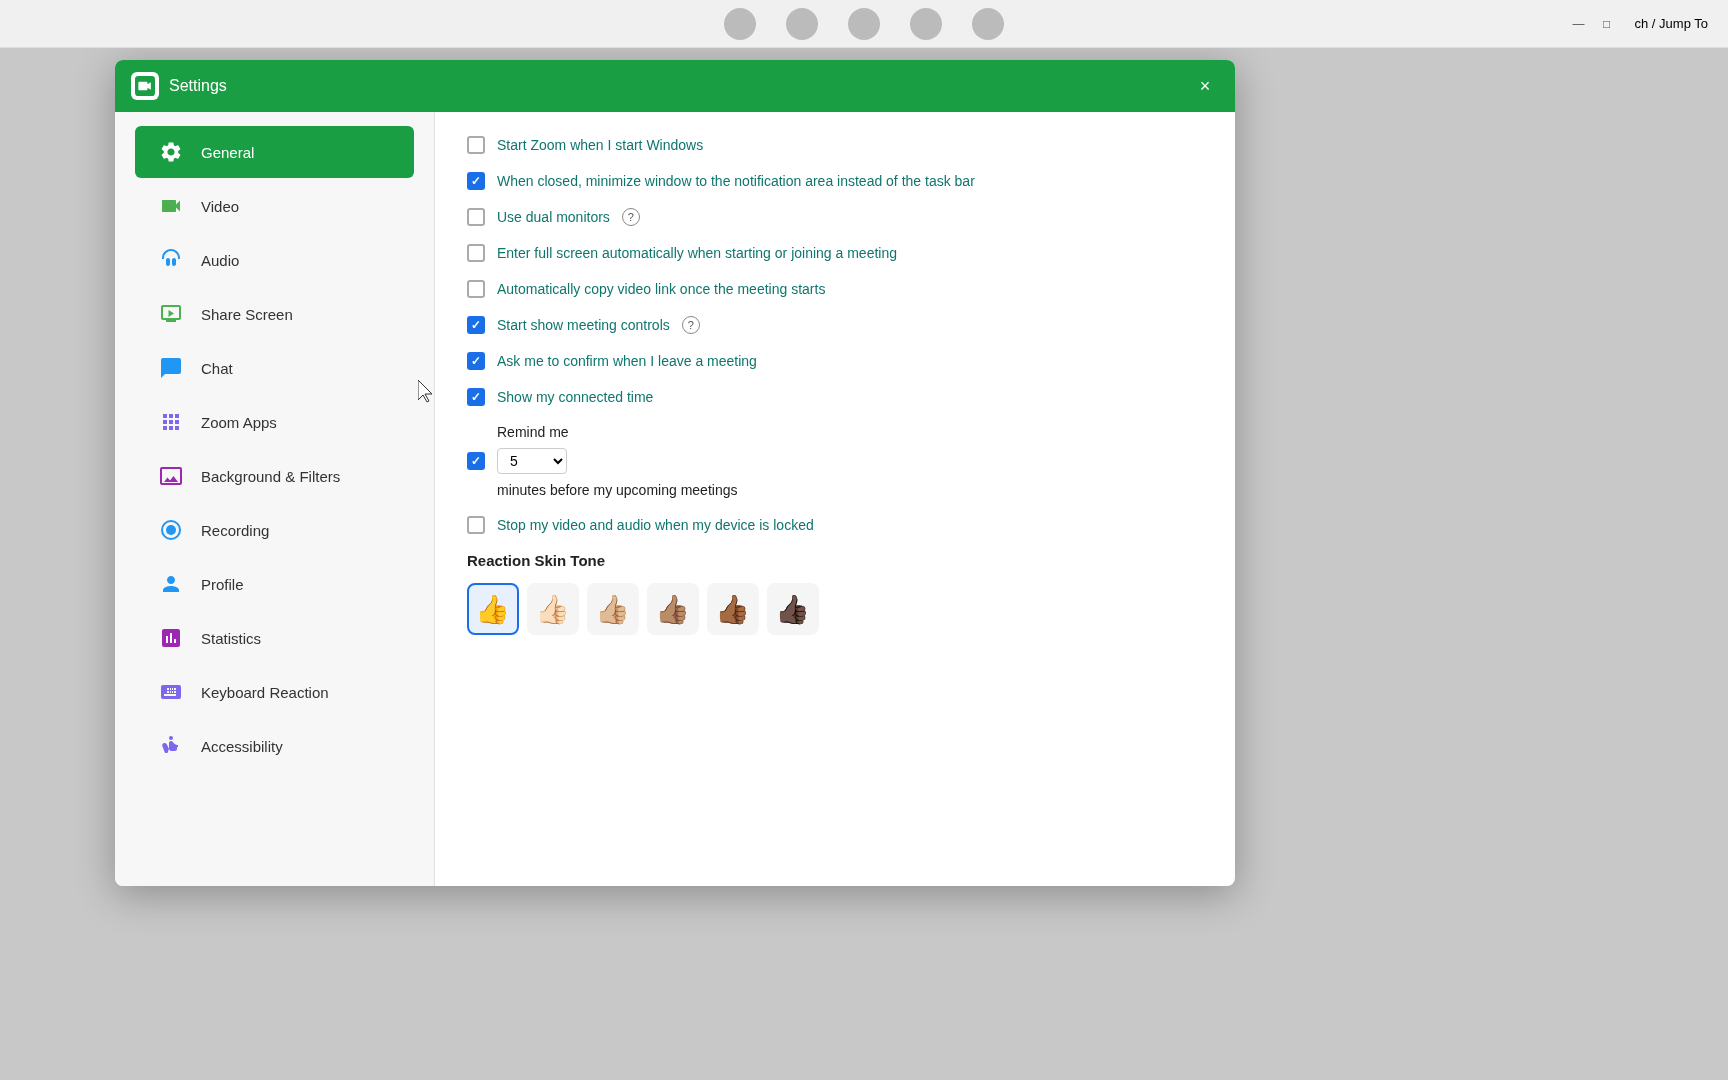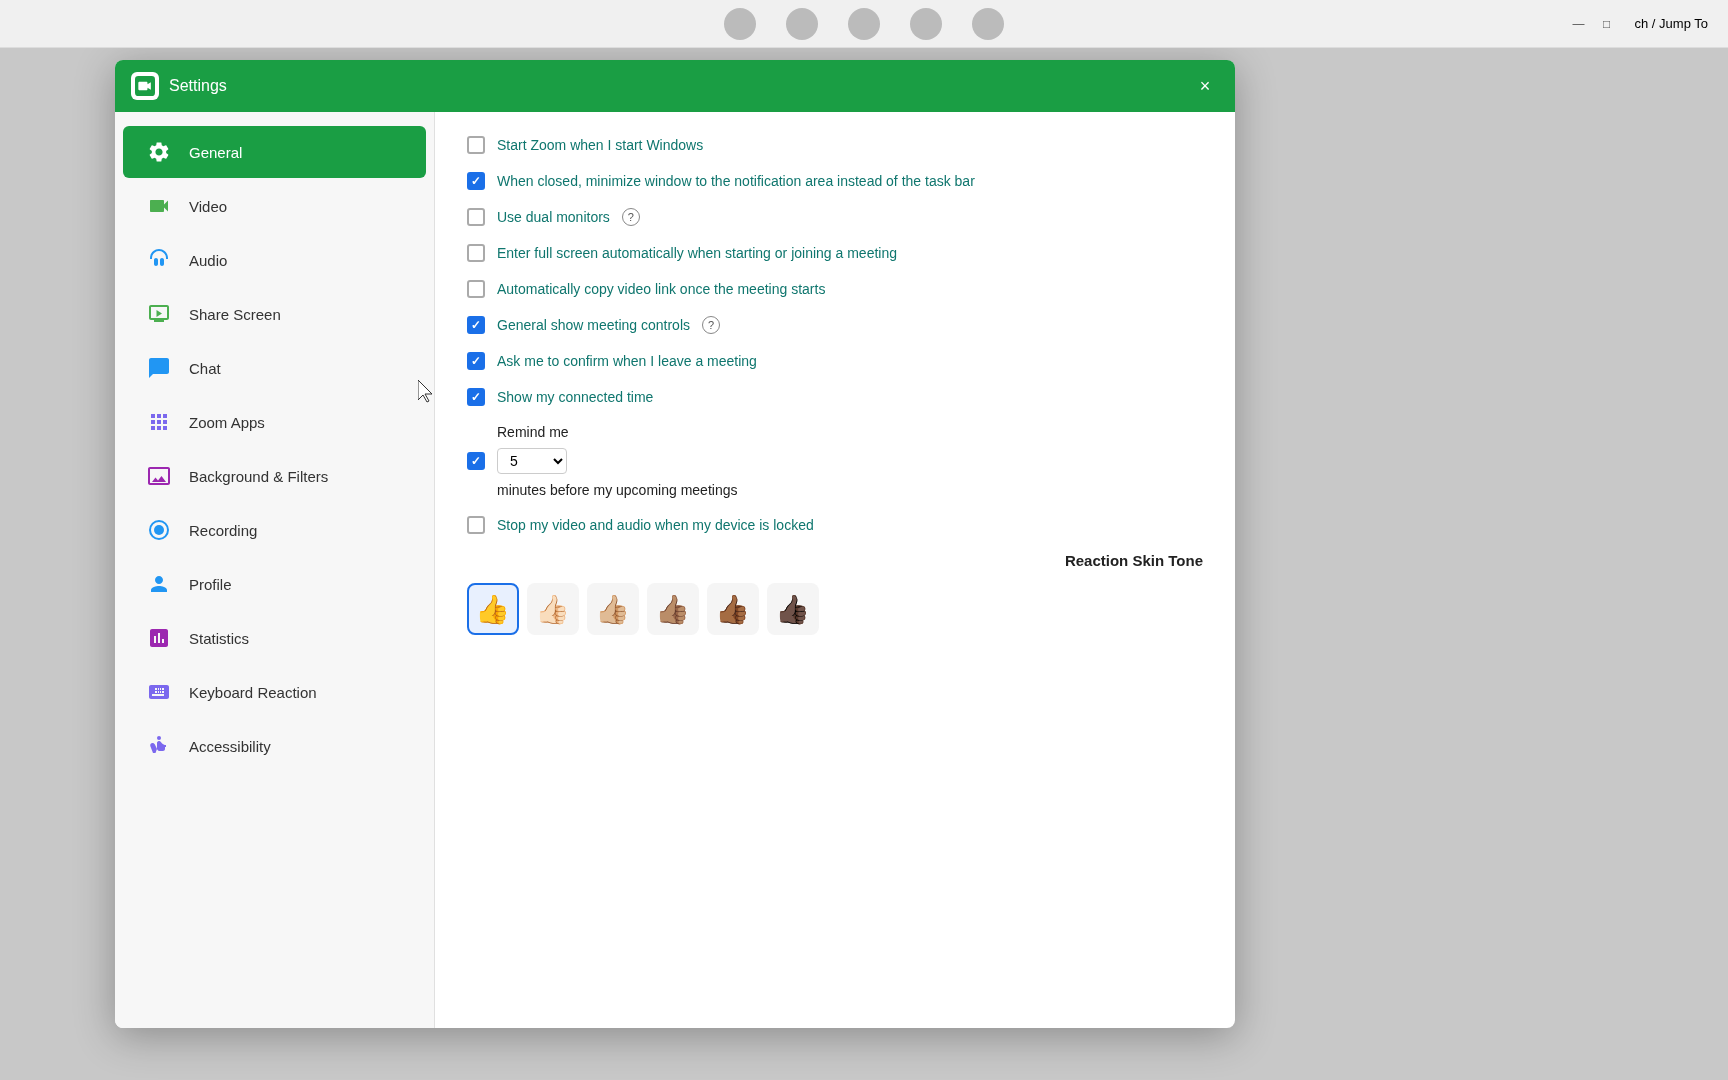--- a/index.html
+++ b/index.html
@@ -81,21 +81,21 @@
       color: #000000;
       font-size: 13px;
     }
 
     
     .settings-dialog {
       position: absolute;
       top: 60px;
       left: 115px;
       width: 1120px;
-      height: 968px;
+      height: 826px;
       background: #ffffff;
       border-radius: 8px;
       box-shadow: 0 8px 40px rgba(0,0,0,0.3);
       overflow: hidden;
       display: flex;
       flex-direction: column;
     }
 
     .dialog-titlebar {
       background: #1a9e44;
@@ -143,21 +143,21 @@
     .dialog-body {
       display: flex;
       flex: 1;
       overflow: hidden;
     }
 
     
     .sidebar {
       width: 320px;
       background: #f7f7f7;
-      padding: 12px 0;
+      padding: 12px 12px;
       flex-shrink: 0;
       overflow-y: auto;
       border-right: 1px solid #e0e0e0;
     }
 
     .sidebar-item {
       display: flex;
       align-items: center;
       padding: 10px 20px;
       cursor: pointer;
@@ -271,21 +271,20 @@
       border-radius: 4px;
       padding: 3px 24px 3px 8px;
       font-size: 14px;
       background: white;
       appearance: auto;
       cursor: pointer;
     }
 
     
     .skin-tone-section {
-      text-align: right;
     }
 
     .skin-tone-label {
       font-size: 15px;
       font-weight: 600;
       color: #222;
       margin-bottom: 14px;
     }
 
     .skin-tone-row {
@@ -498,21 +497,21 @@
         </div>
 
         <div class="checkbox-item">
           <div class="cb"></div>
           <label>Automatically copy video link once the meeting starts</label>
         </div>
 
         <div class="checkbox-item">
           <div class="cb checked"></div>
           <label>
-            <span>General show meeting controls</span>
+            <span>Start show meeting controls</span>
           </label>
           <span class="help-icon">?</span>
         </div>
 
         <div class="checkbox-item">
           <div class="cb checked"></div>
           <label>Ask me to confirm when I leave a meeting</label>
         </div>
 
         <div class="checkbox-item">

